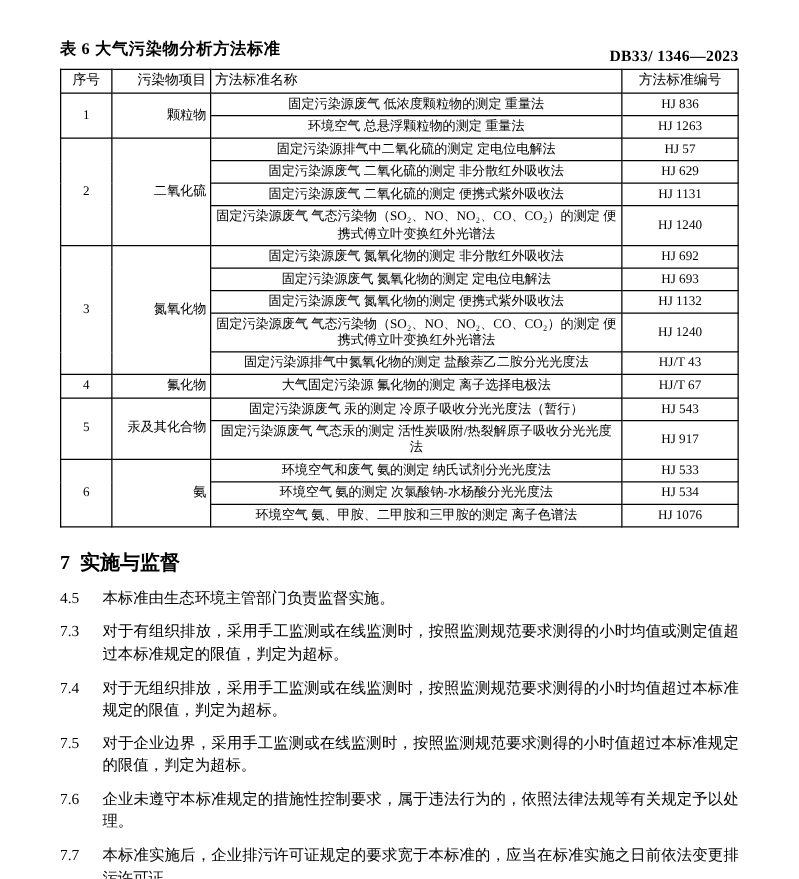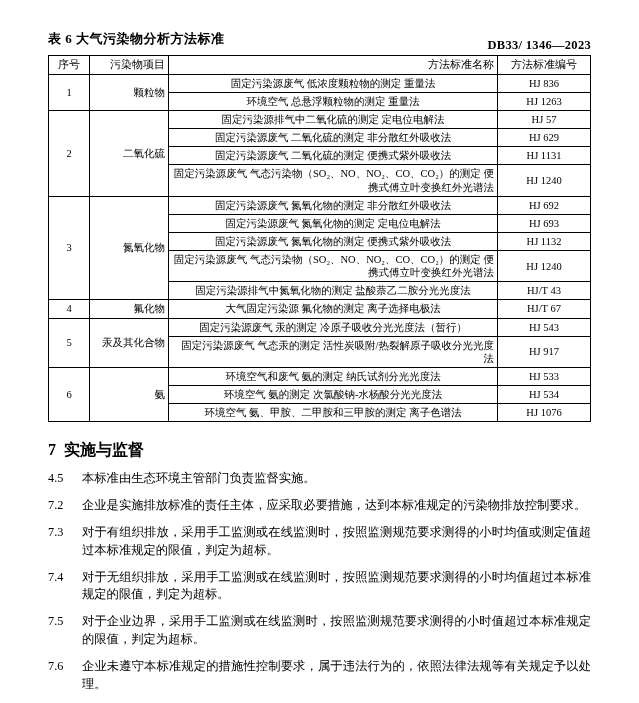--- a/index.html
+++ b/index.html
@@ -58,21 +58,21 @@
   .c-no { width: 34px; text-align: center; }
   .c-item { width: 72px; text-align: right; }
   .c-method { text-align: left; padding-left: 8px; }
   .c-code { width: 86px; text-align: center; }
   .method-inner {
     display: block;
     text-align: center;
   }
   .method-inner .mtext {
     display: inline-block;
-    text-align: right;
+    text-align: center;
   }
   .sec-head {
     margin-top: 18px;
     font-size: 16px;
     font-weight: bold;
   }
   .sec-head .num { display: inline-block; min-width: 16px; }
   .para {
     margin-top: 9px;
     font-size: 12.3px;
@@ -96,21 +96,21 @@
 
   <div class="header-code">DB33/ 1346—2023</div>
 
   <div class="table-title">表 6   大气污染物分析方法标准</div>
 
   <table class="std">
     <thead>
       <tr>
         <th class="c-no">序号</th>
         <th class="c-item">污染物项目</th>
-        <th class="c-method" style="text-align:right">方法标准名称</th>
+        <th class="c-method" style="text-align:left">方法标准名称</th>
         <th class="c-code">方法标准编号</th>
       </tr>
     </thead>
     <tbody id="tbody">
         <tr>
           <td class="c-no" rowspan="2">1</td>
           <td class="c-item" rowspan="2">颗粒物</td>
           <td class="c-method">
             <span class="method-inner"><span class="mtext">固定污染源废气  低浓度颗粒物的测定  重量法</span></span>
           </td>
@@ -228,24 +228,20 @@
   <div class="sec-head">
     <span class="num">7</span><span>实施与监督</span>
   </div>
 
   <div id="paras">
       <div class="para">
         <span class="pnum">4.5</span>
         <span class="ptext">本标准由生态环境主管部门负责监督实施。</span>
       </div>
       <div class="para">
-        <span class="pnum">7.2</span>
-        <span class="ptext">企业是实施排放标准的责任主体，应采取必要措施，达到本标准规定的污染物排放控制要求。</span>
-      </div>
-      <div class="para">
         <span class="pnum">7.3</span>
         <span class="ptext">对于有组织排放，采用手工监测或在线监测时，按照监测规范要求测得的小时均值或测定值超过本标准规定的限值，判定为超标。</span>
       </div>
       <div class="para">
         <span class="pnum">7.4</span>
         <span class="ptext">对于无组织排放，采用手工监测或在线监测时，按照监测规范要求测得的小时均值超过本标准规定的限值，判定为超标。</span>
       </div>
       <div class="para">
         <span class="pnum">7.5</span>
         <span class="ptext">对于企业边界，采用手工监测或在线监测时，按照监测规范要求测得的小时值超过本标准规定的限值，判定为超标。</span>

